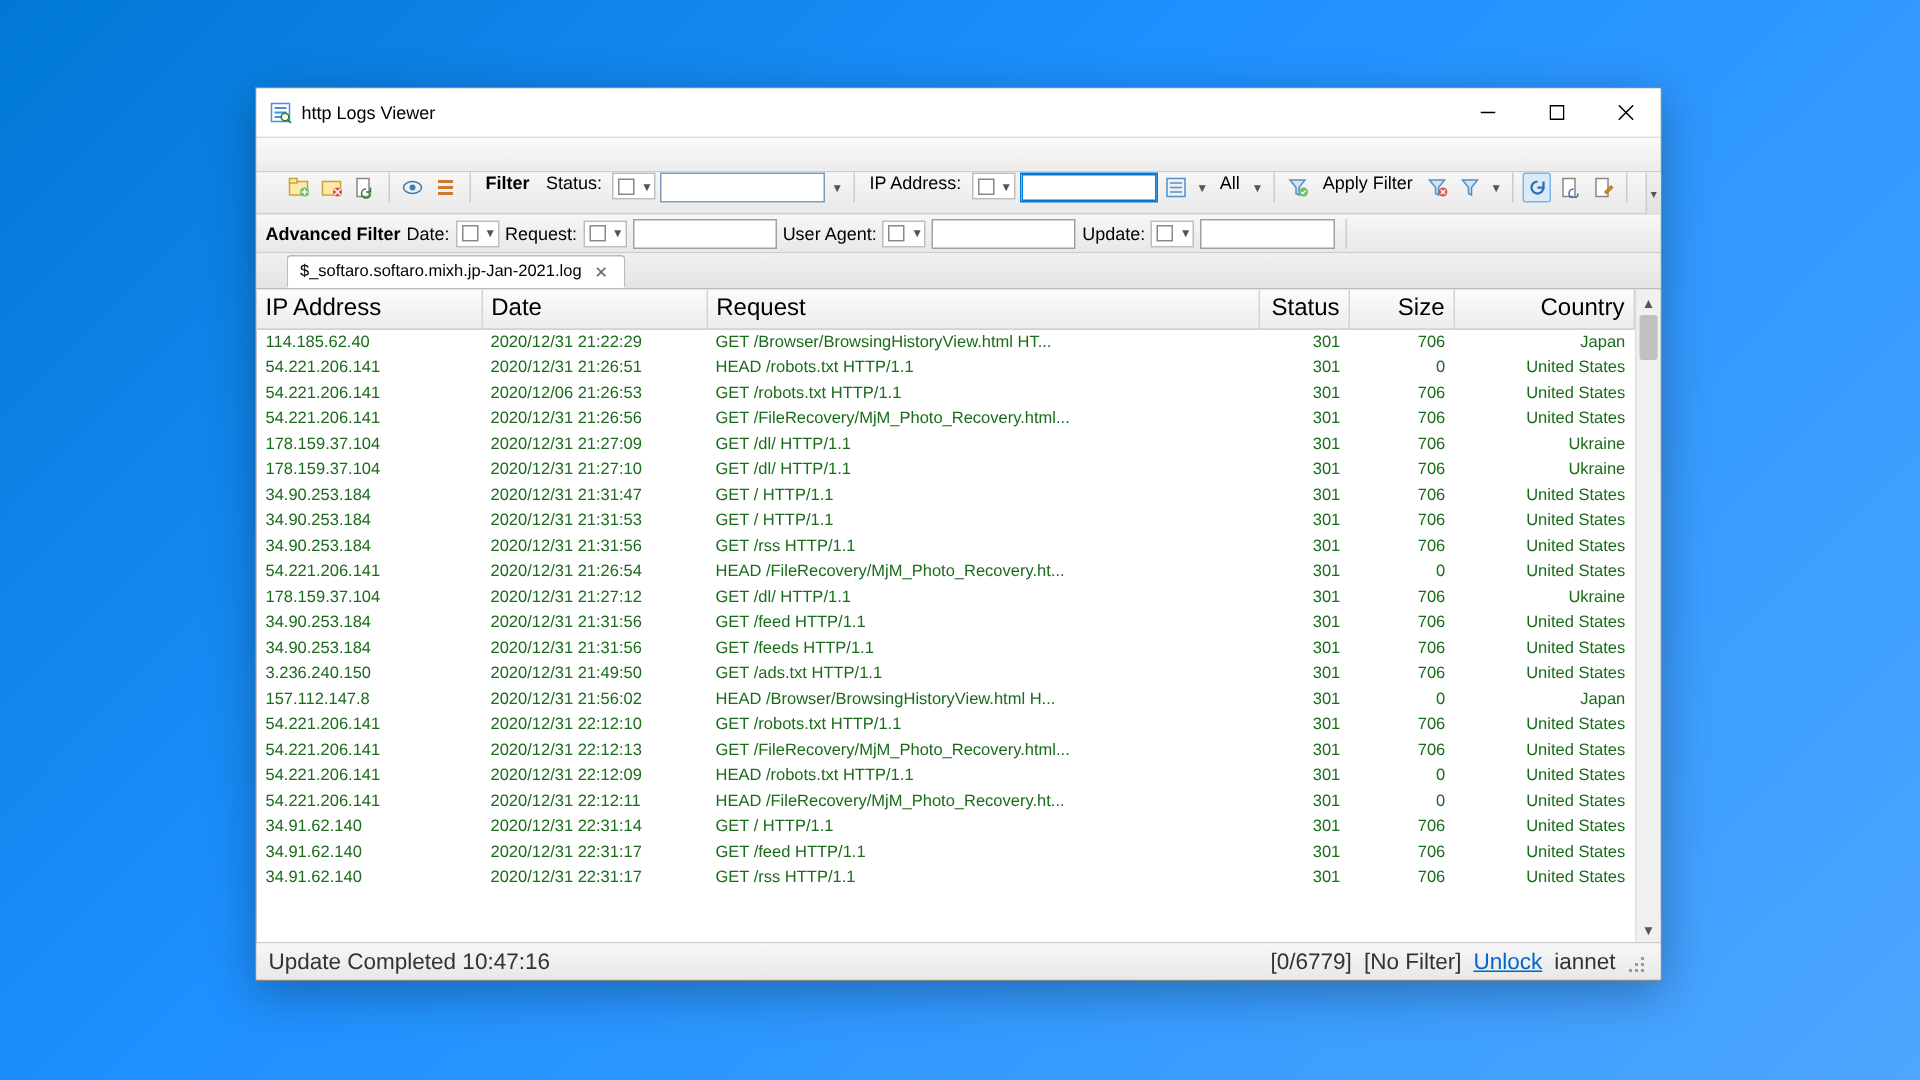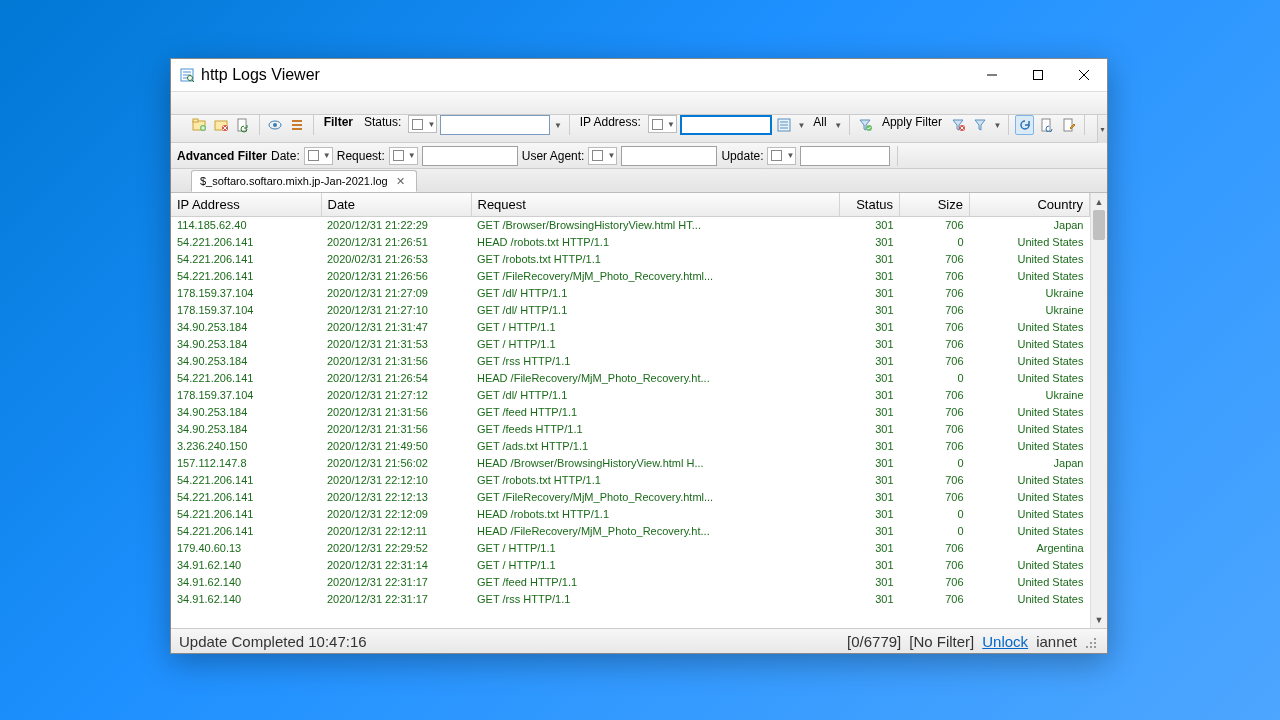--- a/index.html
+++ b/index.html
@@ -24,21 +24,21 @@
   height:32px;
   display:flex; align-items:center;
   padding:0 0 0 8px;
   background:#fff;
 }
 .titlebar .app-icon {
   width:16px; height:16px;
   margin-right:6px;
   display:inline-flex; align-items:center; justify-content:center;
 }
-.titlebar .title { font-size:16px; color:#000; }
+.titlebar .title { font-size:12px; color:#000; }
 .winbtns { margin-left:auto; display:flex; }
 .winbtn {
   width:46px; height:32px;
   display:flex; align-items:center; justify-content:center;
   color:#000; font-size:10px;
 }
 
 .menubar {
   height:24px;
   display:flex; align-items:center;
@@ -131,21 +131,21 @@
 .grid-wrap { flex:1; display:flex; overflow:hidden; border-bottom:1px solid #ccc; }
 .grid { flex:1; overflow:hidden; }
 table { width:100%; border-collapse:collapse; table-layout:fixed; }
 thead th {
   background:linear-gradient(#fcfcfc,#ececec);
   border-right:1px solid #d4d4d4;
   border-bottom:1px solid #cfcfcf;
   padding:4px 6px;
   text-align:left;
   font-weight:normal;
-  font-size:13px;
+  font-size:16px;
   color:#000;
 }
 thead th.right { text-align:right; }
 tbody td {
   padding:1px 6px;
   font-size:11px;
   color:#1a6b1a;
   white-space:nowrap;
   overflow:hidden;
   text-overflow:ellipsis;
@@ -406,21 +406,21 @@
             <tr>
               <td>54.221.206.141</td>
               <td>2020/12/31 21:26:51</td>
               <td>HEAD /robots.txt HTTP/1.1</td>
               <td class="right">301</td>
               <td class="right">0</td>
               <td class="right">United States</td>
             </tr>
             <tr>
               <td>54.221.206.141</td>
-              <td>2020/02/31 21:26:53</td>
+              <td>2020/12/06 21:26:53</td>
               <td>GET /robots.txt HTTP/1.1</td>
               <td class="right">301</td>
               <td class="right">706</td>
               <td class="right">United States</td>
             </tr>
             <tr>
               <td>54.221.206.141</td>
               <td>2020/12/31 21:26:56</td>
               <td>GET /FileRecovery/MjM_Photo_Recovery.html...</td>
               <td class="right">301</td>
@@ -539,28 +539,20 @@
               <td class="right">0</td>
               <td class="right">United States</td>
             </tr>
             <tr>
               <td>54.221.206.141</td>
               <td>2020/12/31 22:12:11</td>
               <td>HEAD /FileRecovery/MjM_Photo_Recovery.ht...</td>
               <td class="right">301</td>
               <td class="right">0</td>
               <td class="right">United States</td>
-            </tr>
-            <tr>
-              <td>179.40.60.13</td>
-              <td>2020/12/31 22:29:52</td>
-              <td>GET / HTTP/1.1</td>
-              <td class="right">301</td>
-              <td class="right">706</td>
-              <td class="right">Argentina</td>
             </tr>
             <tr>
               <td>34.91.62.140</td>
               <td>2020/12/31 22:31:14</td>
               <td>GET / HTTP/1.1</td>
               <td class="right">301</td>
               <td class="right">706</td>
               <td class="right">United States</td>
             </tr>
             <tr>

